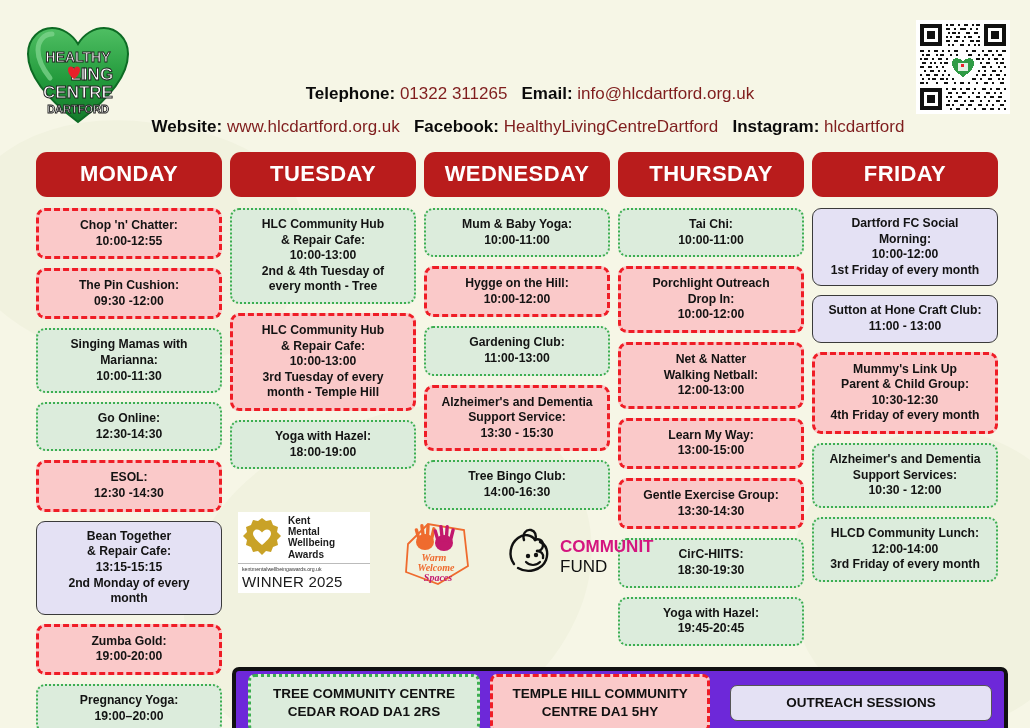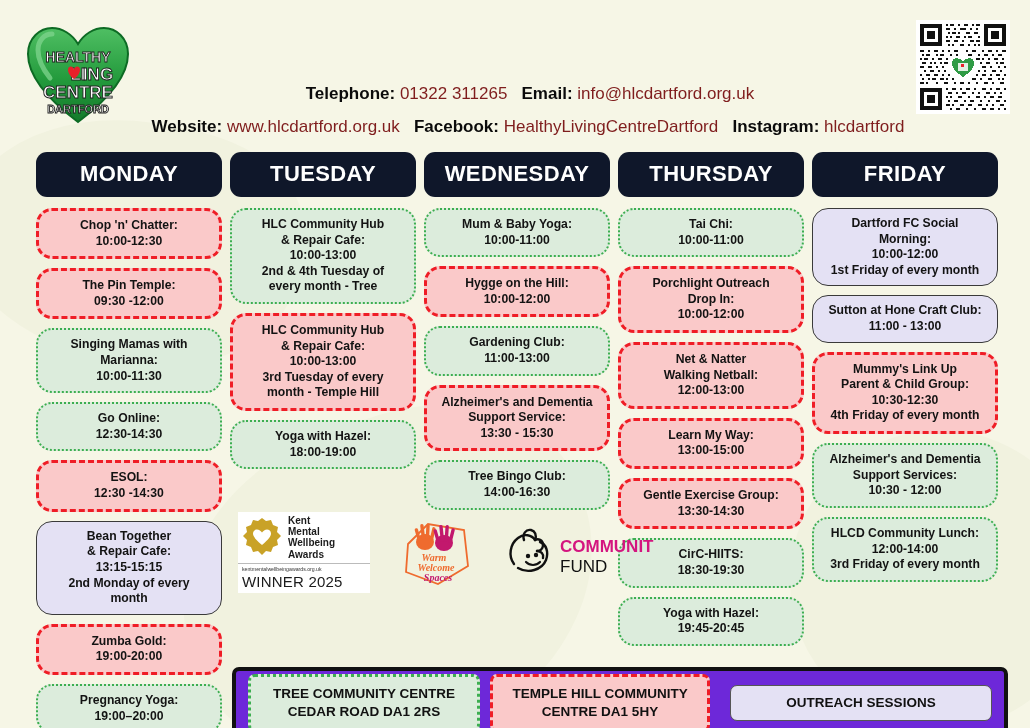--- a/index.html
+++ b/index.html
@@ -75,31 +75,31 @@
   .qr svg { display:block; }
 
   
   .week {
     position: absolute; left: 36px; top: 152px;
     width: 962px;
     display: flex; gap: 8px;
   }
   .col { width: 186px; }
   .day-head {
-    background: #0f172a;
+    background: #b91c1c;
     color: #ffffff;
     border-radius: 11px;
     text-align: center;
     font-size: 22px; font-weight: bold;
     letter-spacing: 0.4px;
     padding: 9px 0 10px 0;
     margin-bottom: 11px;
   }
   .card {
-    border-radius: 16px;
+    border-radius: 9px;
     text-align: center;
     font-size: 12.2px;
     font-weight: bold;
     color: #131313;
     line-height: 1.28;
     padding: 7px 6px;
     margin-bottom: 9px;
     box-sizing: border-box;
   }
   .card .ln { display: block; }
@@ -420,24 +420,24 @@
       </svg>
     </div>
   </div>
 
   <div class="week">
 
     <div class="col">
       <div class="day-head">MONDAY</div>
       <div class="card temple">
         <span class="ln">Chop 'n' Chatter:</span>
-        <span class="ln">10:00-12:30</span>
-      </div>
-      <div class="card temple">
-        <span class="ln">The Pin Temple:</span>
+        <span class="ln">10:00-12:55</span>
+      </div>
+      <div class="card temple">
+        <span class="ln">The Pin Cushion:</span>
         <span class="ln">09:30 -12:00</span>
       </div>
       <div class="card tree">
         <span class="ln">Singing Mamas with</span>
         <span class="ln">Marianna:</span>
         <span class="ln">10:00-11:30</span>
       </div>
       <div class="card tree">
         <span class="ln">Go Online:</span>
         <span class="ln">12:30-14:30</span>

